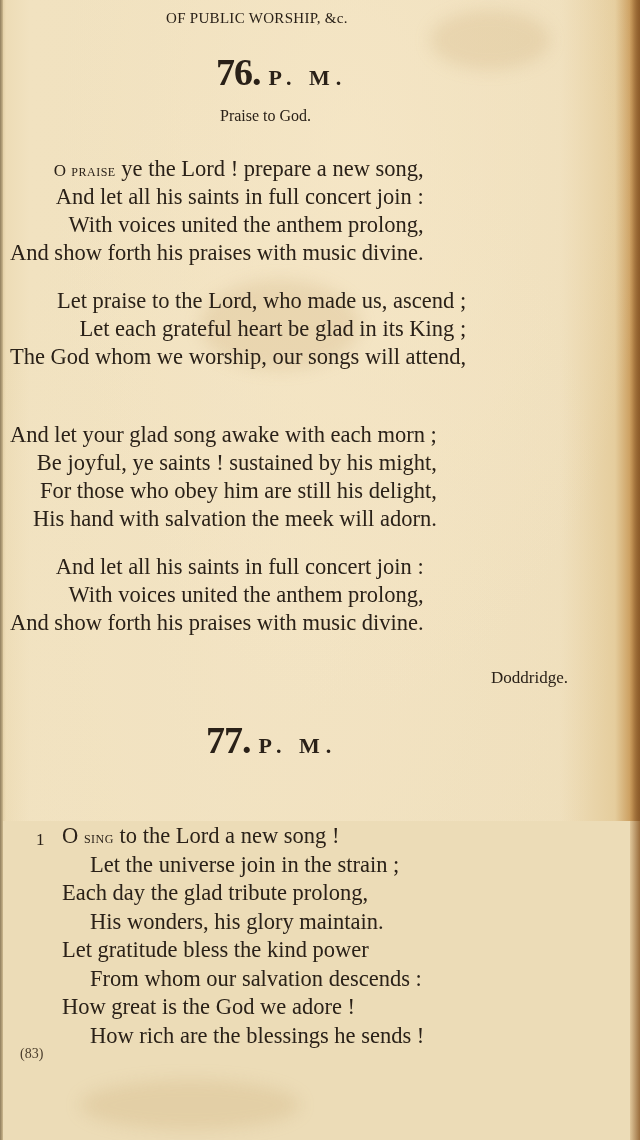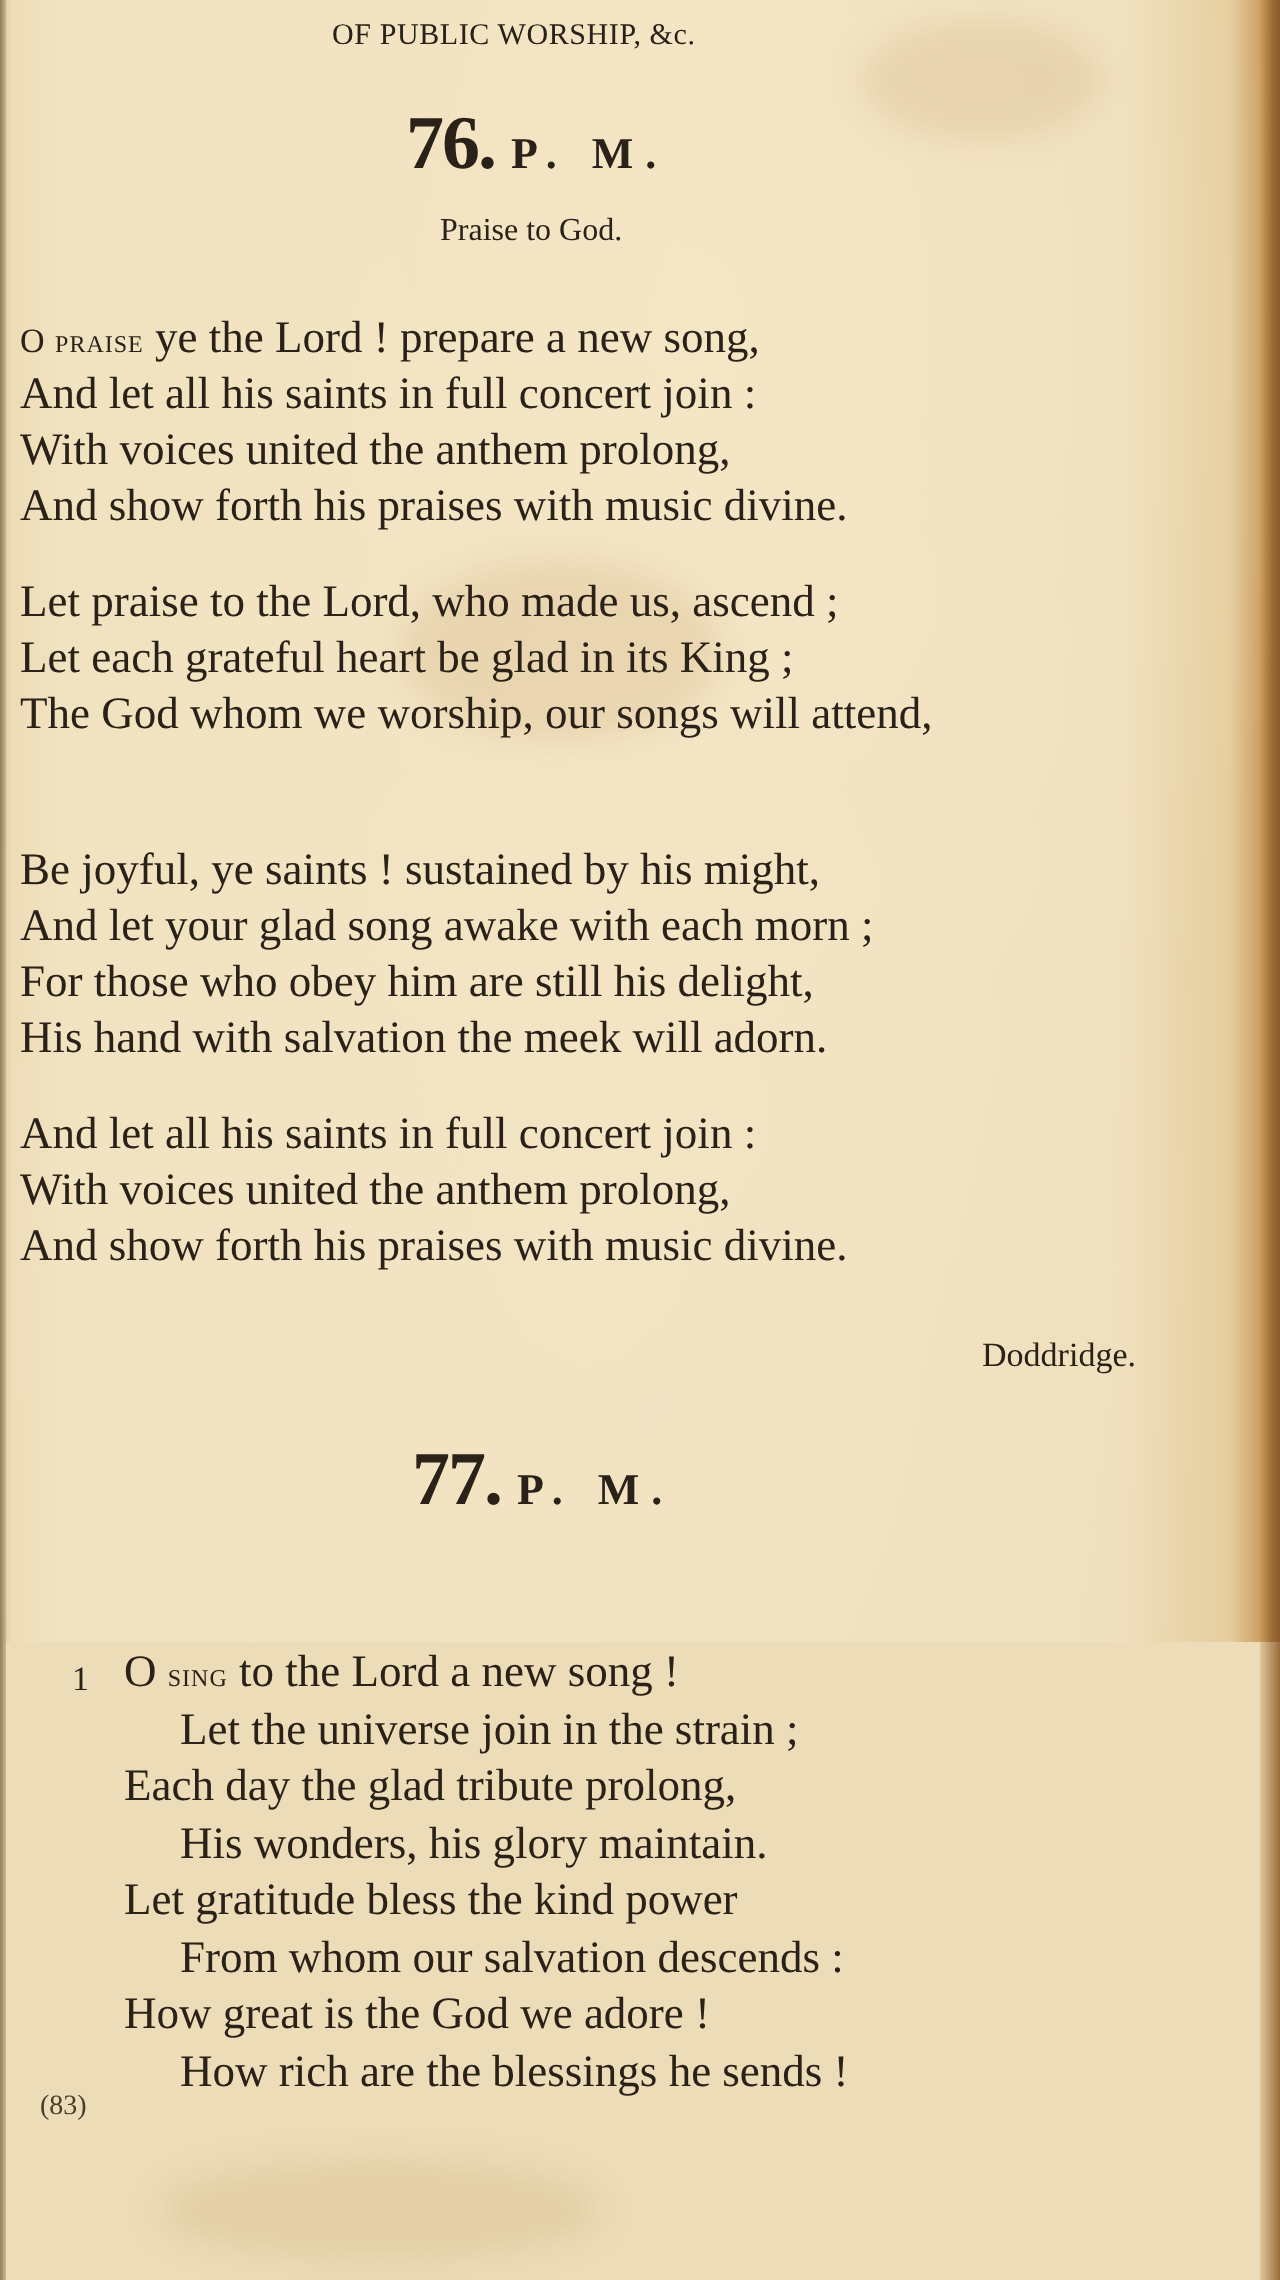--- a/index.html
+++ b/index.html
@@ -64,20 +64,21 @@
     .subtitle {
       position: absolute;
       white-space: nowrap;
       font-size: 16px;
     }
     .verse {
       position: absolute;
       left: 10px;
       font-size: 22.5px;
       line-height: 28px;
+      text-align: right;
     }
     .line {
       white-space: nowrap;
       display: block;
       height: 28px;
     }
     .sc {
       font-variant: small-caps;
       font-size: 17px;
       letter-spacing: 0.5px;
@@ -123,41 +124,41 @@
 
 <div class="page">
   <div class="left-edge"></div>
   <div class="right-edge"></div>
   <div class="stain" style="left:430px;top:10px;width:120px;height:60px;"></div>
   <div class="stain" style="left:200px;top:280px;width:160px;height:90px;"></div>
   <div class="stain" style="left:80px;top:1080px;width:220px;height:50px;"></div>
 
   <div class="running-head">OF PUBLIC WORSHIP, &amp;c.</div>
 
-  <div class="hymn-heading" style="left:203px;top:50px;">
+  <div class="hymn-heading" style="left:216px;top:50px;">
     <span class="hymn-num">76.</span><span class="meter">P. M.</span>
   </div>
   <div class="subtitle" style="left:220px;top:107px;">Praise to God.</div>
 
   <div class="verse" style="top:155px;">
     <span class="line"><span class="sc">O praise</span><span> ye the Lord !  prepare a new song,</span></span>
     <span class="line">And let all his saints in full concert join :</span>
     <span class="line">With voices united the anthem prolong,</span>
     <span class="line">And show forth his praises with music divine.</span>
   </div>
 
   <div class="verse" style="top:287px;">
     <span class="line">Let praise to the Lord, who made us, ascend ;</span>
     <span class="line">Let each grateful heart be glad  in its  King ;</span>
     <span class="line">The God whom we worship, our songs will attend,</span>
   </div>
 
   <div class="verse" style="top:421px;">
+    <span class="line">And  let your glad song awake with each morn ;</span>
     <span class="line">Be joyful, ye saints !  sustained  by his might,</span>
-    <span class="line">And  let your glad song awake with each morn ;</span>
     <span class="line">For those who obey him are still his delight,</span>
     <span class="line">His hand with salvation the meek will adorn.</span>
   </div>
 
   <div class="verse" style="top:553px;">
     <span class="line">And let all his saints in full concert join :</span>
     <span class="line">With voices united the anthem prolong,</span>
     <span class="line">And show forth his praises with music divine.</span>
   </div>
 

